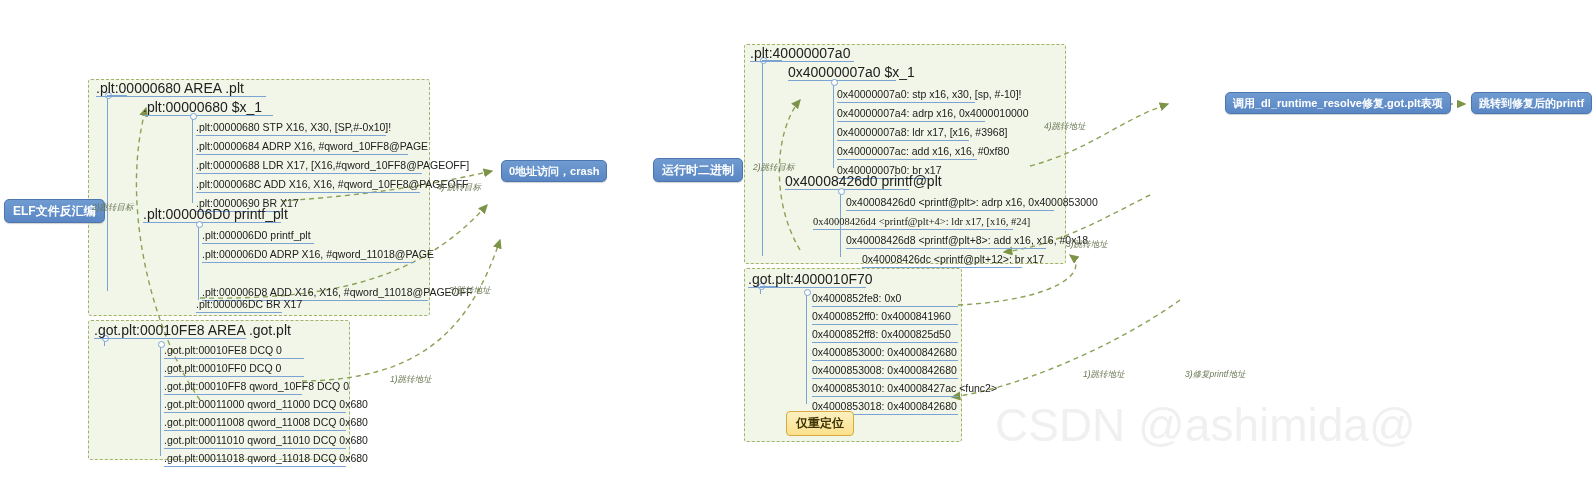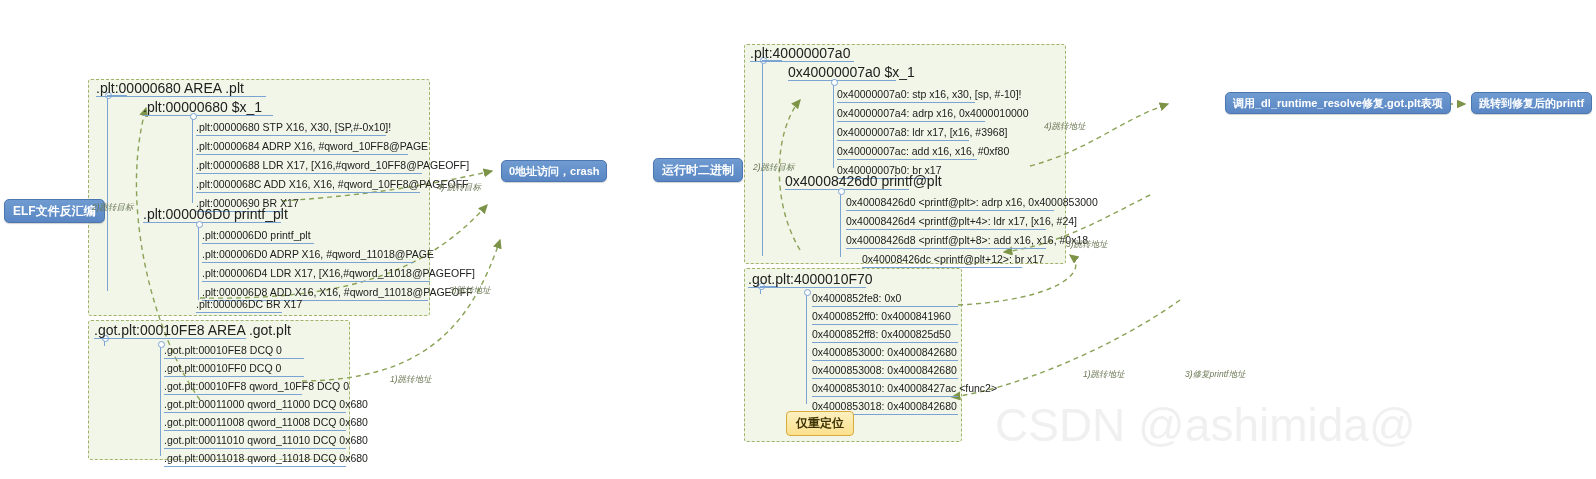--- a/index.html
+++ b/index.html
@@ -149,21 +149,20 @@
   <div class="row" style="left:196px;top:159px;width:226px;">.plt:00000688 LDR  X17, [X16,#qword_10FF8@PAGEOFF]</div>
   <div class="row" style="left:196px;top:178px;width:224px;">.plt:0000068C ADD  X16, X16, #qword_10FF8@PAGEOFF</div>
   <div class="row" style="left:196px;top:197px;width:86px;">.plt:00000690 BR   X17</div>
 
   <div class="row head" style="left:143px;top:208px;width:138px;">.plt:000006D0 printf_plt</div>
 
   <div class="spine" style="left:198px;top:224px;height:76px;"></div>
 
   <div class="row" style="left:202px;top:229px;width:112px;">.plt:000006D0 printf_plt</div>
   <div class="row" style="left:202px;top:248px;width:212px;">.plt:000006D0 ADRP X16, #qword_11018@PAGE</div>
-  <div class="row" style="left:202px;top:267px;width:228px;">.plt:000006D4 LDR  X17, [X16,#qword_11018@PAGEOFF]</div>
   <div class="row" style="left:202px;top:286px;width:226px;">.plt:000006D8 ADD  X16, X16, #qword_11018@PAGEOFF</div>
   <div class="row" style="left:196px;top:298px;width:86px;text-align:center;">.plt:000006DC BR   X17</div>
 
   <div class="spine" style="left:104px;top:338px;height:8px;"></div>
   <div class="stub" style="left:104px;top:338px;width:18px;"></div>
 
   <div class="row head" style="left:94px;top:324px;width:152px;">.got.plt:00010FE8 AREA .got.plt</div>
 
   <div class="spine" style="left:160px;top:344px;height:112px;"></div>
 
@@ -188,21 +187,21 @@
   <div class="row" style="left:837px;top:107px;width:148px;">0x40000007a4: adrp x16, 0x4000010000</div>
   <div class="row" style="left:837px;top:126px;width:132px;">0x40000007a8: ldr  x17, [x16, #3968]</div>
   <div class="row" style="left:837px;top:145px;width:140px;">0x40000007ac: add  x16, x16, #0xf80</div>
   <div class="row" style="left:837px;top:164px;width:92px;">0x40000007b0: br   x17</div>
 
   <div class="row head" style="left:785px;top:175px;width:124px;">0x40008426d0 printf@plt</div>
 
   <div class="spine" style="left:840px;top:191px;height:66px;"></div>
 
   <div class="row" style="left:846px;top:196px;width:208px;">0x40008426d0 &lt;printf@plt&gt;:   adrp x16, 0x4000853000</div>
-  <div class="row" style="left:846px;top:215px;width:200px;">0x40008426d4 &lt;printf@plt+4&gt;: ldr  x17, [x16, #24]</div>
+  <div class="row" style="left:813px;top:215px;width:200px;font-family:Liberation Serif, serif;">0x40008426d4 &lt;printf@plt+4&gt;: ldr  x17, [x16, #24]</div>
   <div class="row" style="left:846px;top:234px;width:200px;">0x40008426d8 &lt;printf@plt+8&gt;: add  x16, x16, #0x18</div>
   <div class="row" style="left:862px;top:253px;width:160px;">0x40008426dc &lt;printf@plt+12&gt;:    br x17</div>
 
   <div class="spine" style="left:760px;top:286px;height:8px;"></div>
   <div class="stub" style="left:760px;top:286px;width:18px;"></div>
 
   <div class="row head" style="left:748px;top:273px;width:118px;">.got.plt:4000010F70</div>
 
   <div class="spine" style="left:806px;top:292px;height:112px;"></div>
 

